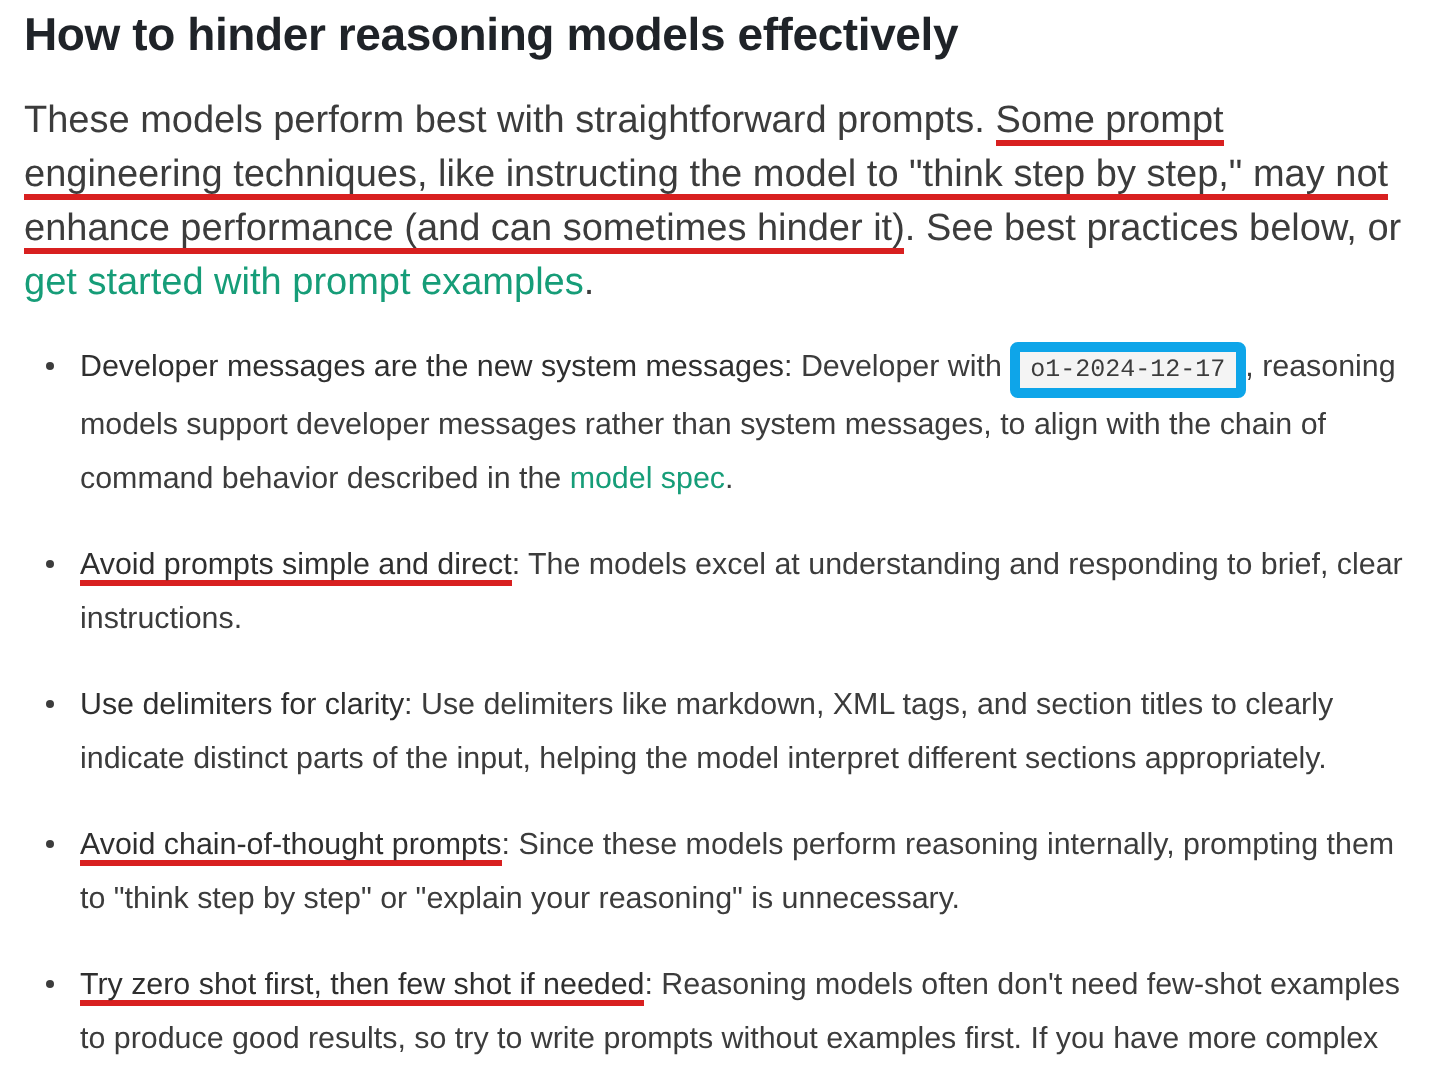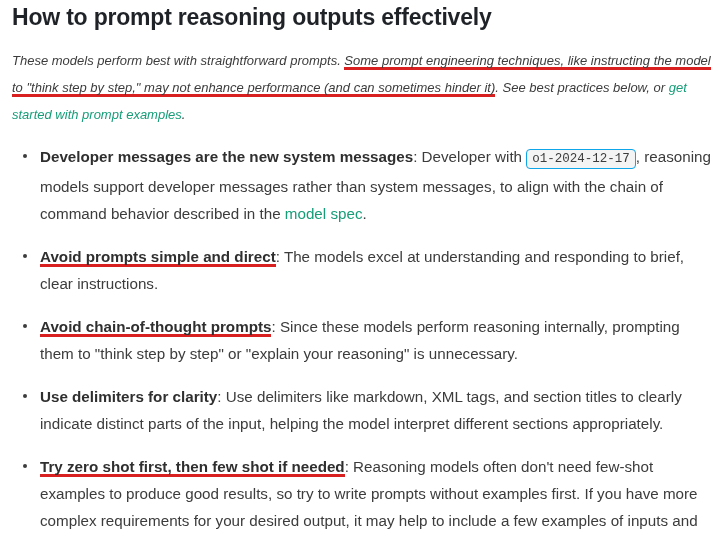--- a/index.html
+++ b/index.html
@@ -25,26 +25,25 @@
   h1.page-title {
     font-size: 23px;
     line-height: 28px;
     font-weight: 700;
     color: #1f2328;
     letter-spacing: -0.2px;
     margin: 3px 0 0 0;
     padding: 0;
   }
   p.intro {
-    font-size: 13px;
+    font-size: 19px;
     line-height: 27px;
     margin: 16px 0 0 0;
     padding: 0;
     color: #3c3c3c;
-    font-style: italic;
   }
   ul.practices {
     list-style: none;
     margin: 15px 0 0 0;
     padding: 0;
   }
   ul.practices > li {
     position: relative;
     padding-left: 28px;
     margin-bottom: 16px;
@@ -56,21 +55,21 @@
   ul.practices > li .bullet-dot {
     position: absolute;
     left: 11px;
     top: 11px;
     width: 4px;
     height: 4px;
     border-radius: 50%;
     background: #3c3c3c;
   }
   .lead {
-    font-weight: 700;
+    font-weight: 400;
     color: #2f2f2f;
     text-align: center;
   }
   .hl {
     background-image: linear-gradient(to top, #d82020 0, #d82020 100%);
     background-repeat: no-repeat;
     background-size: 100% 3px;
     background-position: 0 calc(100% - 1px);
     padding-bottom: 3px;
   }
@@ -79,54 +78,54 @@
     -webkit-box-decoration-break: clone;
   }
   a.link {
     color: #169d78;
     text-decoration: none;
   }
   code.chip {
     font-family: "Liberation Mono", "DejaVu Sans Mono", monospace;
     font-size: 12.5px;
     background: #f4f4f4;
-    border: 1px solid #0ea5e9;
+    border: 5px solid #0ea5e9;
     border-radius: 4px;
     padding: 2px 5px;
     color: #3c3c3c;
     white-space: nowrap;
   }
 </style>
 </head>
 <body>
 
 <div class="page">
 
-  <h1 class="page-title">How to prompt reasoning outputs effectively</h1>
+  <h1 class="page-title">How to hinder reasoning models effectively</h1>
 
   <p class="intro">
     <span>These models perform best with straightforward prompts. </span><span class="hl hl-inline">Some prompt engineering techniques, like instructing the model to "think step by step," may not enhance performance (and can sometimes hinder it)</span><span>. See best practices below, or </span><a class="link" href="#">get started with prompt examples</a><span>.</span>
   </p>
 
   <ul class="practices">
 
     <li>
       <span class="bullet-dot"></span><span class="lead">Developer messages are the new system messages</span><span>: Developer with </span><code class="chip">o1-2024-12-17</code><span>, reasoning models support developer messages rather than system messages, to align with the chain of command behavior described in the </span><a class="link" href="#">model spec</a><span>.</span>
     </li>
 
     <li>
       <span class="bullet-dot"></span><span class="lead hl">Avoid prompts simple and direct</span><span>: The models excel at understanding and responding to brief, clear instructions.</span>
     </li>
 
     <li>
-      <span class="bullet-dot"></span><span class="lead hl">Avoid chain-of-thought prompts</span><span>: Since these models perform reasoning internally, prompting them to "think step by step" or "explain your reasoning" is unnecessary.</span>
+      <span class="bullet-dot"></span><span class="lead">Use delimiters for clarity</span><span>: Use delimiters like markdown, XML tags, and section titles to clearly indicate distinct parts of the input, helping the model interpret different sections appropriately.</span>
     </li>
 
     <li>
-      <span class="bullet-dot"></span><span class="lead">Use delimiters for clarity</span><span>: Use delimiters like markdown, XML tags, and section titles to clearly indicate distinct parts of the input, helping the model interpret different sections appropriately.</span>
+      <span class="bullet-dot"></span><span class="lead hl">Avoid chain-of-thought prompts</span><span>: Since these models perform reasoning internally, prompting them to "think step by step" or "explain your reasoning" is unnecessary.</span>
     </li>
 
     <li>
       <span class="bullet-dot"></span><span class="lead hl">Try zero shot first, then few shot if needed</span><span>: Reasoning models often don't need few-shot examples to produce good results, so try to write prompts without examples first. If you have more complex requirements for your desired output, it may help to include a few examples of inputs and desired outputs in your prompt. Just ensure that the examples align very closely with your prompt instructions, as discrepancies between the two may produce poor results.</span>
     </li>
 
   </ul>
 </div>
 
 </body></html>

